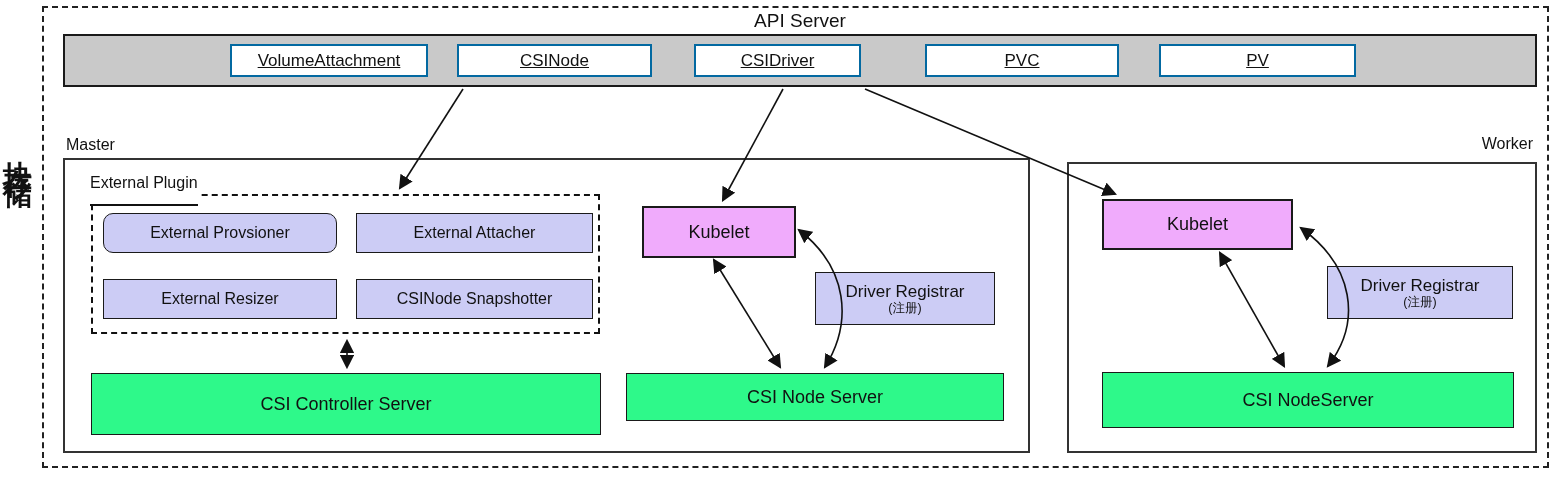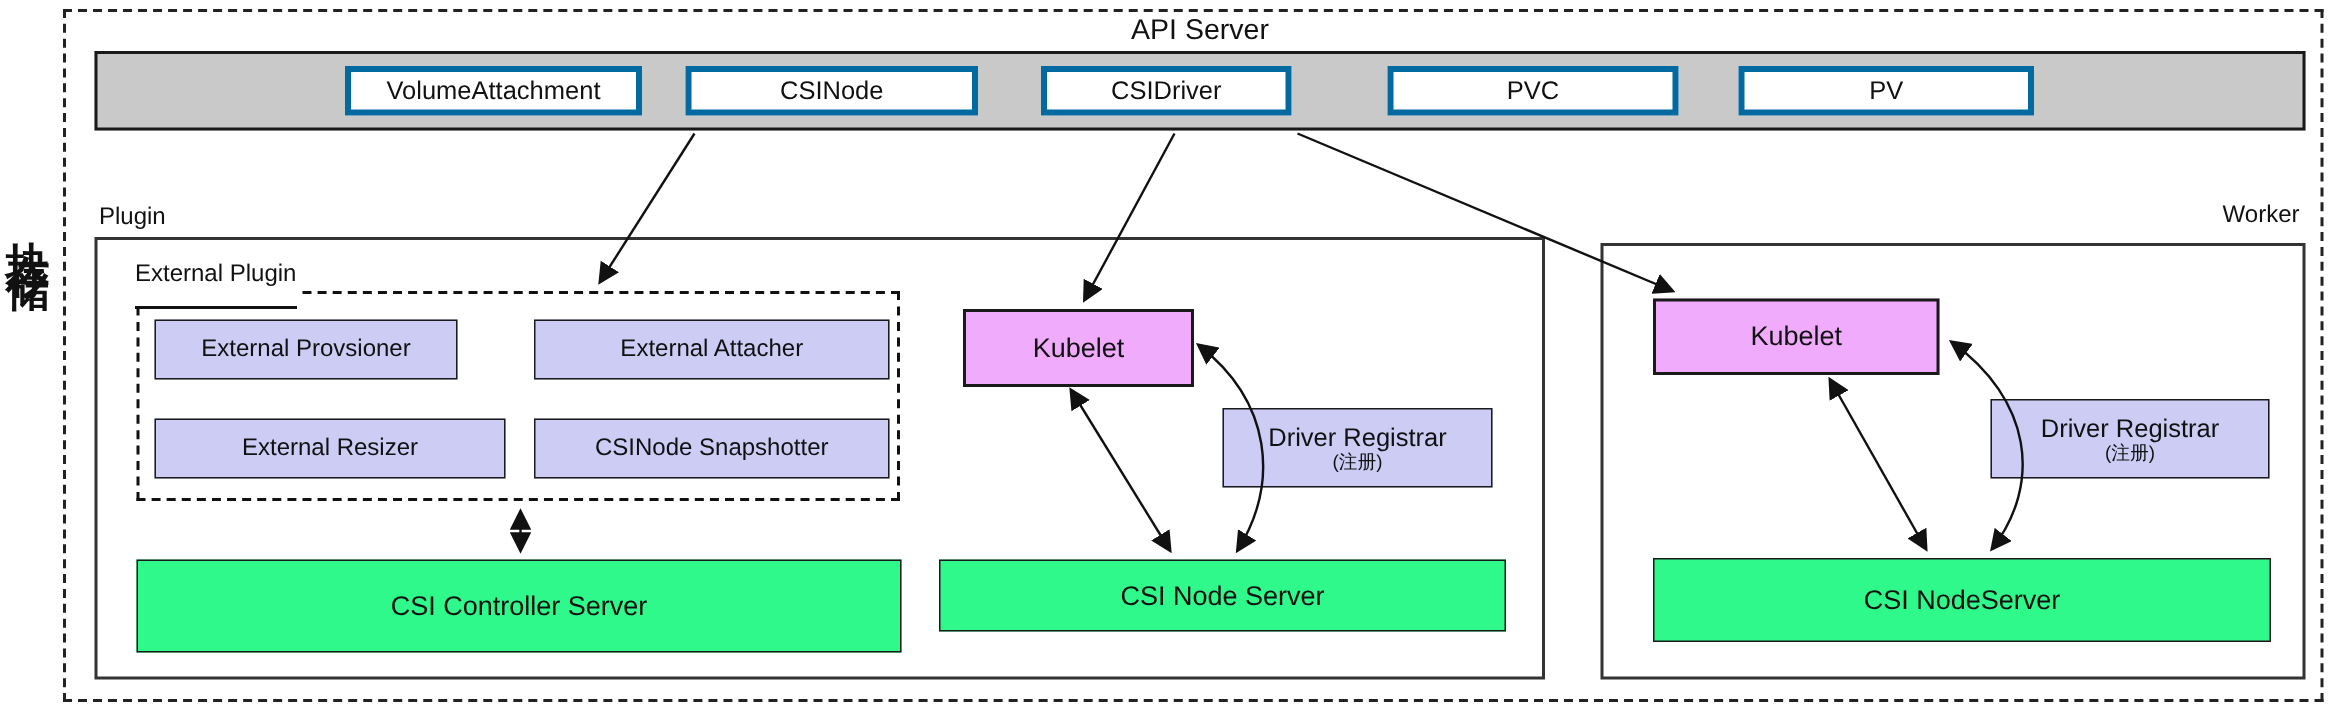--- a/index.html
+++ b/index.html
@@ -11,21 +11,21 @@
   .outer-dashed{border:2px dashed #222;}
   .side-label{
     writing-mode:vertical-rl;text-orientation:upright;
     font-size:29px;font-weight:bold;letter-spacing:9px;line-height:1;
     white-space:nowrap;
   }
   .lbl{font-size:16px;line-height:1.2;}
   .title-lbl{font-size:19px;text-align:center;}
   .bar{background:#c9c9c9;border:2px solid #1a1a1a;}
   .box{display:flex;align-items:center;justify-content:center;text-align:center;}
-  .res-box{background:#ffffff;border:4px solid #0369a1;font-size:17px;}
+  .res-box{background:#ffffff;border:2px solid #0369a1;font-size:17px;text-decoration:underline;}
   .frame{background:#ffffff;border:2px solid #333;}
   .ep-dashed{border:2px dashed #111;background:transparent;}
   .ep-label{font-size:16px;border-bottom:2px solid #111;padding-bottom:12px;background:#fff;}
   .purple{background:#ccccf5;border:1.5px solid #1a1a1a;}
   .plugin-box{font-size:16px;}
   .gray-box{background:#f0abfc;border:2px solid #1a1a1a;font-size:18px;}
   .green-box{background:#2ef98a;border:1.5px solid #1a1a1a;font-size:18px;}
   .dr-box{flex-direction:column;line-height:1.15;}
   .dr-title{font-size:17px;}
   .dr-sub{font-size:12.5px;}
@@ -44,30 +44,30 @@
   <div class="abs title-lbl" style="left:700px;top:10px;width:200px;">API Server</div>
 
   <div class="abs bar" style="left:63px;top:34px;width:1474px;height:53px;"></div>
 
   <div class="abs box res-box" style="left:230px;top:44px;width:198px;height:33px;">VolumeAttachment</div>
   <div class="abs box res-box" style="left:457px;top:44px;width:195px;height:33px;">CSINode</div>
   <div class="abs box res-box" style="left:694px;top:44px;width:167px;height:33px;">CSIDriver</div>
   <div class="abs box res-box" style="left:925px;top:44px;width:194px;height:33px;">PVC</div>
   <div class="abs box res-box" style="left:1159px;top:44px;width:197px;height:33px;">PV</div>
 
-  <div class="abs lbl" style="left:66px;top:135px;">Plugin</div>
+  <div class="abs lbl" style="left:66px;top:135px;">Master</div>
   <div class="abs frame" style="left:63px;top:158px;width:967px;height:295px;"></div>
 
   <div class="abs lbl" style="left:1443px;top:134px;width:90px;text-align:right;">Worker</div>
   <div class="abs frame" style="left:1067px;top:162px;width:470px;height:291px;"></div>
 
   <div class="abs ep-dashed" style="left:91px;top:194px;width:509px;height:140px;"></div>
   <div class="abs ep-label" style="left:90px;top:174px;">External Plugin</div>
 
-  <div class="abs box purple plugin-box" style="left:103px;top:213px;width:202px;height:40px;">External Provsioner</div>
+  <div class="abs box purple plugin-box" style="left:103px;top:213px;width:234px;height:40px;border-radius:10px;">External Provsioner</div>
   <div class="abs box purple plugin-box" style="left:356px;top:213px;width:237px;height:40px;">External Attacher</div>
   <div class="abs box purple plugin-box" style="left:103px;top:279px;width:234px;height:40px;">External Resizer</div>
   <div class="abs box purple plugin-box" style="left:356px;top:279px;width:237px;height:40px;">CSINode Snapshotter</div>
 
   <div class="abs box gray-box" style="left:642px;top:206px;width:154px;height:52px;">Kubelet</div>
   <div class="abs box purple dr-box" style="left:815px;top:272px;width:180px;height:53px;">
     <span class="dr-title">Driver Registrar</span>
     <span class="dr-sub">(注册)</span>
   </div>
 

